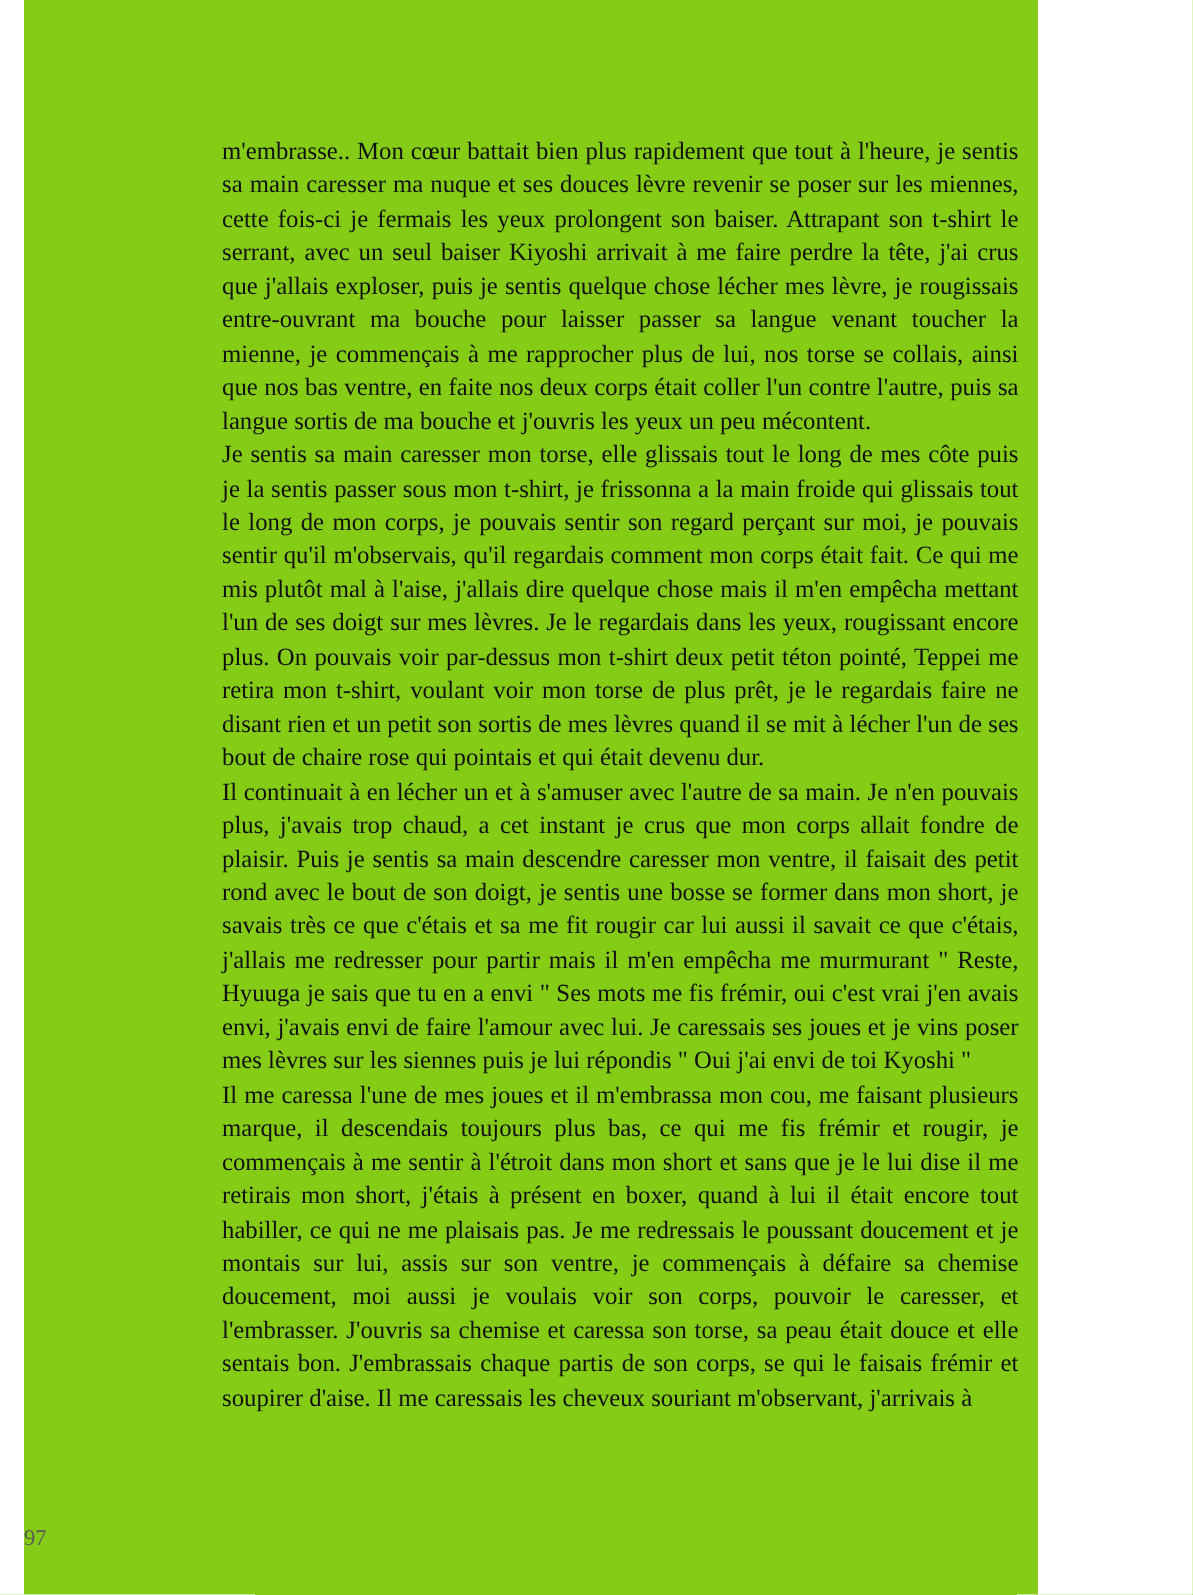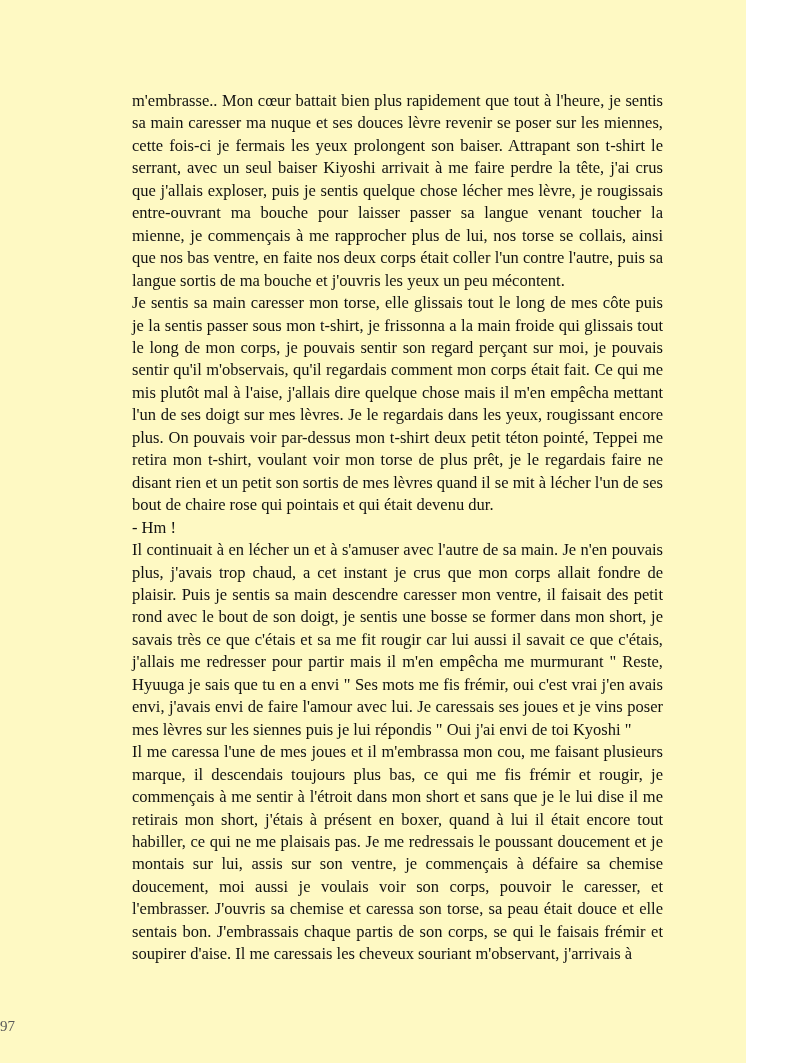--- a/index.html
+++ b/index.html
@@ -2,25 +2,26 @@
 <html><head>
 <meta charset="utf-8">
 <style>
   html, body {
     margin: 0;
     padding: 0;
     background: #ffffff;
   }
   .page {
     position: relative;
-    width: 746px;
+    width: 676px;
     height: 1063px;
-    background: #fef9c3;
+    background: #84cc16;
     overflow: hidden;
     font-family: "Liberation Serif", serif;
+    margin-left: 16px;
   }
   .text-block {
     position: absolute;
     left: 132px;
     top: 90px;
     width: 531px;
     color: #111111;
     font-size: 16.5px;
     line-height: 22.45px;
     text-align: justify;
@@ -39,18 +40,17 @@
     line-height: 20px;
   }
 </style>
 </head>
 <body>
 
 <div class="page">
   <div class="text-block">
     <p>m'embrasse.. Mon cœur battait bien plus rapidement que tout à l'heure, je sentis sa main caresser ma nuque et ses douces lèvre revenir se poser sur les miennes, cette fois-ci je fermais les yeux prolongent son baiser. Attrapant son t-shirt le serrant, avec un seul baiser Kiyoshi arrivait à me faire perdre la tête, j'ai crus que j'allais exploser, puis je sentis quelque chose lécher mes lèvre, je rougissais entre-ouvrant ma bouche pour laisser passer sa langue venant toucher la mienne, je commençais à me rapprocher plus de lui, nos torse se collais, ainsi que nos bas ventre, en faite nos deux corps était coller l'un contre l'autre, puis sa langue sortis de ma bouche et j'ouvris les yeux un peu mécontent.</p>
     <p>Je sentis sa main caresser mon torse, elle glissais tout le long de mes côte puis je la sentis passer sous mon t-shirt, je frissonna a la main froide qui glissais tout le long de mon corps, je pouvais sentir son regard perçant sur moi, je pouvais sentir qu'il m'observais, qu'il regardais comment mon corps était fait. Ce qui me mis plutôt mal à l'aise, j'allais dire quelque chose mais il m'en empêcha mettant l'un de ses doigt sur mes lèvres. Je le regardais dans les yeux, rougissant encore plus. On pouvais voir par-dessus mon t-shirt deux petit téton pointé, Teppei me retira mon t-shirt, voulant voir mon torse de plus prêt, je le regardais faire ne disant rien et un petit son sortis de mes lèvres quand il se mit à lécher l'un de ses bout de chaire rose qui pointais et qui était devenu dur.</p>
-    <p>- Hm !</p>
     <p>Il continuait à en lécher un et à s'amuser avec l'autre de sa main. Je n'en pouvais plus, j'avais trop chaud, a cet instant je crus que mon corps allait fondre de plaisir. Puis je sentis sa main descendre caresser mon ventre, il faisait des petit rond avec le bout de son doigt, je sentis une bosse se former dans mon short, je savais très ce que c'étais et sa me fit rougir car lui aussi il savait ce que c'étais, j'allais me redresser pour partir mais il m'en empêcha me murmurant " Reste, Hyuuga je sais que tu en a envi " Ses mots me fis frémir, oui c'est vrai j'en avais envi, j'avais envi de faire l'amour avec lui. Je caressais ses joues et je vins poser mes lèvres sur les siennes puis je lui répondis " Oui j'ai envi de toi Kyoshi "</p>
     <p>Il me caressa l'une de mes joues et il m'embrassa mon cou, me faisant plusieurs marque, il descendais toujours plus bas, ce qui me fis frémir et rougir, je commençais à me sentir à l'étroit dans mon short et sans que je le lui dise il me retirais mon short, j'étais à présent en boxer, quand à lui il était encore tout habiller, ce qui ne me plaisais pas. Je me redressais le poussant doucement et je montais sur lui, assis sur son ventre, je commençais à défaire sa chemise doucement, moi aussi je voulais voir son corps, pouvoir le caresser, et l'embrasser. J'ouvris sa chemise et caressa son torse, sa peau était douce et elle sentais bon. J'embrassais chaque partis de son corps, se qui le faisais frémir et soupirer d'aise. Il me caressais les cheveux souriant m'observant, j'arrivais à</p>
   </div>
   <div class="page-number">97</div>
 </div>
 
 </body></html>

